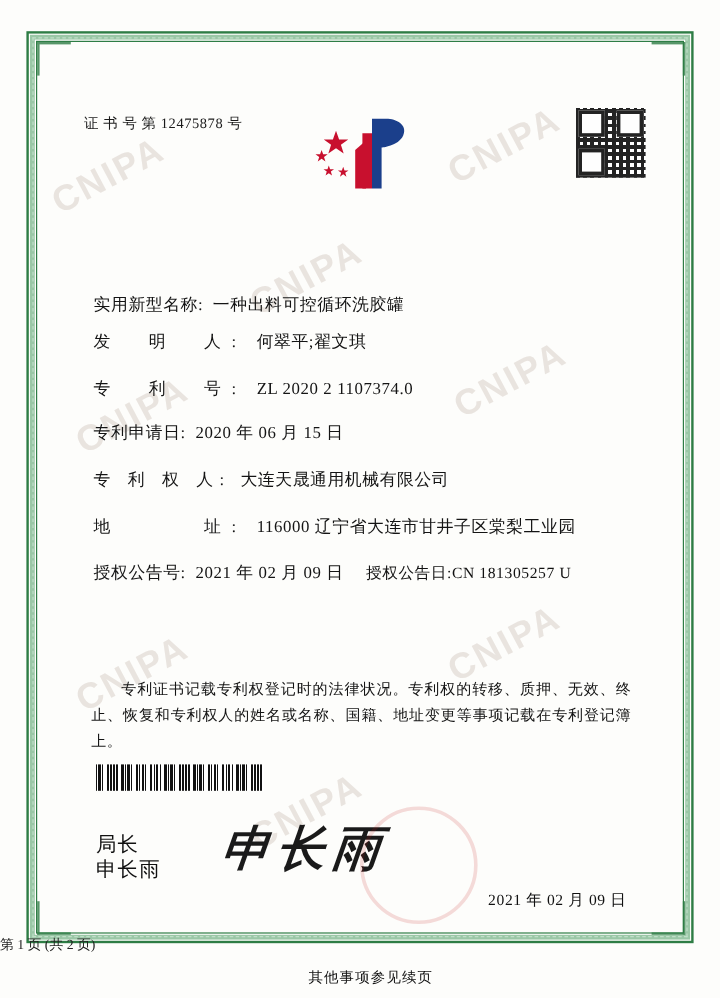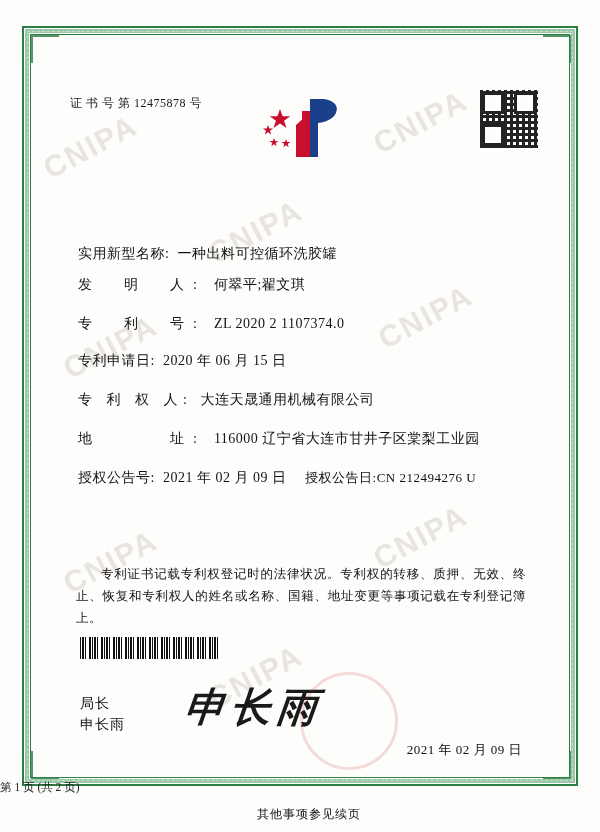--- a/index.html
+++ b/index.html
@@ -199,21 +199,21 @@
     width: 140px; height: 22px;
     background: repeating-linear-gradient(90deg,
       #111 0 1px, #fff 1px 2px, #111 2px 4px, #fff 4px 5px,
       #111 5px 6px, #fff 6px 9px, #111 9px 11px, #fff 11px 12px);
   }
 
   
   .sig-label {
     position: absolute;
     left: 80px; top: 693px;
-    font-size: 14px;
+    font-size: 17px;
     line-height: 21px;
     letter-spacing: 1px;
   }
   .signature {
     position: absolute;
     left: 185px; top: 680px;
     font-family: "Liberation Serif", serif;
     font-size: 40px;
     font-style: italic;
     font-weight: bold;
@@ -308,21 +308,21 @@
   <div class="field f5">
     <span class="lbl spaced3">专 利 权 人:</span><span class="val">大连天晟通用机械有限公司</span>
   </div>
   <div class="field f6">
     <span class="lbl spaced4">地　　　址:</span><span class="val">116000  辽宁省大连市甘井子区棠梨工业园</span>
   </div>
   <div class="field f7">
     <span class="lbl">授权公告号:</span><span class="val">2021 年 02 月 09 日</span>
   </div>
   <div class="f7b">
-    <span class="lbl">授权公告日:</span><span class="val">CN 212494276 U</span>
+    <span class="lbl">授权公告日:</span><span class="val">CN 181305257 U</span>
   </div>
 
   <div class="para p2">专利证书记载专利权登记时的法律状况。专利权的转移、质押、无效、终止、恢复和专利权人的姓名或名称、国籍、地址变更等事项记载在专利登记簿上。</div>
 
   <div class="barcode"></div>
 
   <div class="sig-label">
     <div>局长</div>
     <div>申长雨</div>
   </div>

